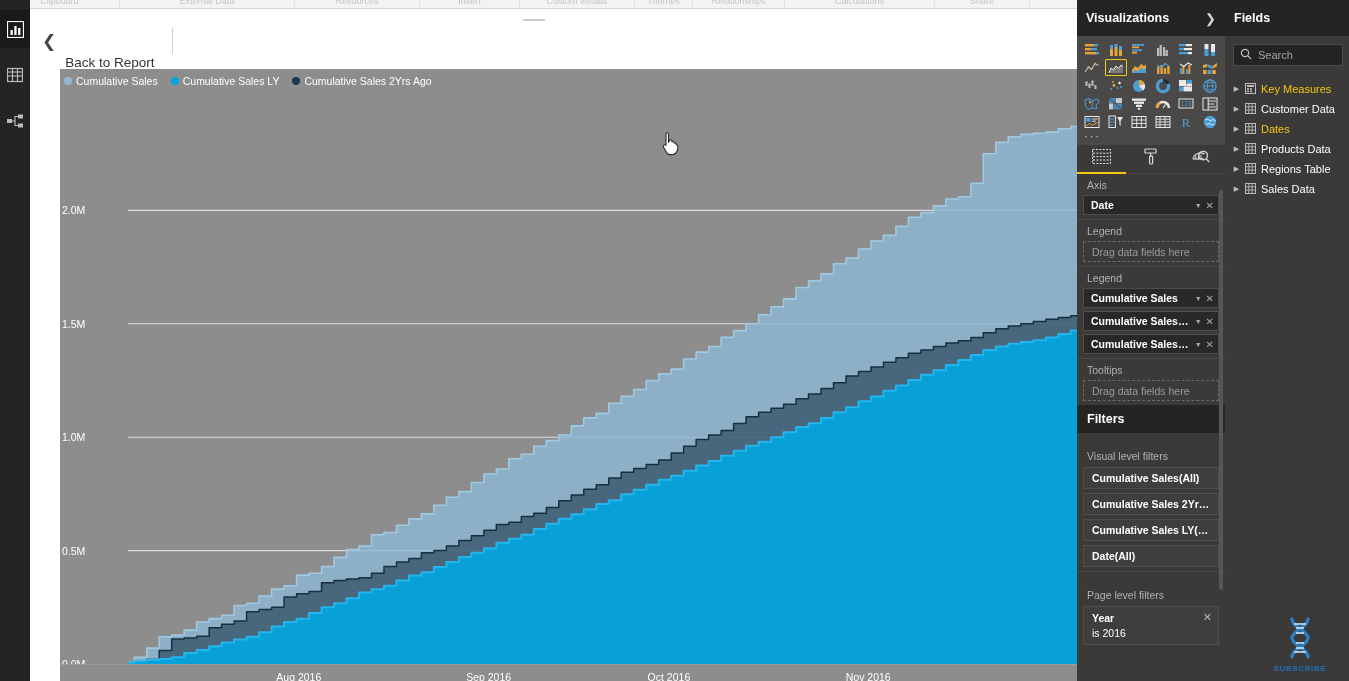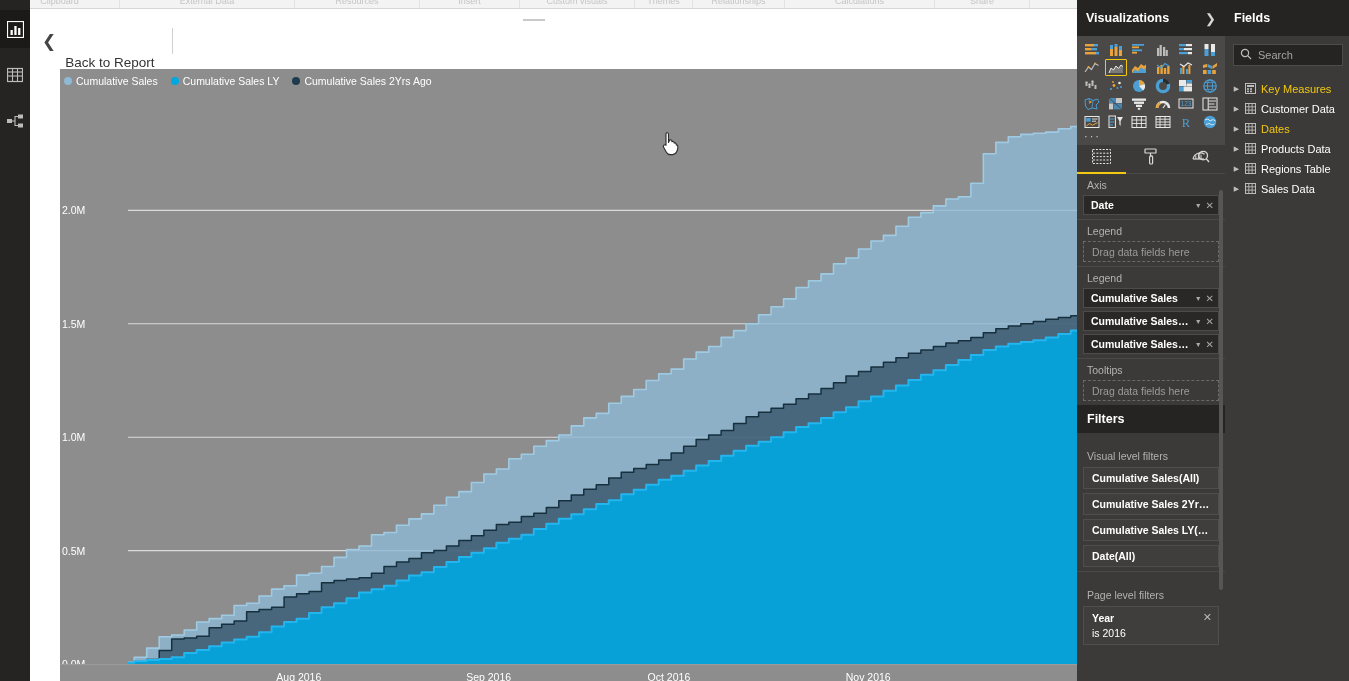--- a/index.html
+++ b/index.html
@@ -848,14 +848,30 @@
               <line x1="0.5" y1="3.8" x2="10.5" y2="3.8" stroke="#bdbcba" stroke-width="0.9"></line>
               <line x1="0.5" y1="7.1" x2="10.5" y2="7.1" stroke="#bdbcba" stroke-width="0.9"></line>
               <line x1="3.8" y1="0.5" x2="3.8" y2="10.5" stroke="#bdbcba" stroke-width="0.9"></line>
               <line x1="7.1" y1="0.5" x2="7.1" y2="10.5" stroke="#bdbcba" stroke-width="0.9"></line>
             </svg></span>
       <span class="nm plain">Sales Data</span>
         </div>
       </div>
   </div>
 
+  <div class="subscribe">
+    <span>
+      <svg width="52" height="50" viewBox="0 0 52 50">
+        <circle cx="26" cy="24" r="23" fill="none" stroke="#3a3938" stroke-width="1"></circle>
+        <path d="M18 5 C18 13 34 17 34 24 C34 31 18 35 18 43" fill="none" stroke="#2b7fc4" stroke-width="3.4" stroke-linecap="round"></path>
+        <path d="M34 5 C34 13 18 17 18 24 C18 31 34 35 34 43" fill="none" stroke="#2b7fc4" stroke-width="3.4" stroke-linecap="round"></path>
+        <line x1="20" y1="10" x2="32" y2="10" stroke="#cfe3f2" stroke-width="1.6"></line>
+        <line x1="22" y1="14" x2="30" y2="14" stroke="#cfe3f2" stroke-width="1.6"></line>
+        <line x1="22" y1="19" x2="30" y2="19" stroke="#cfe3f2" stroke-width="1.6"></line>
+        <line x1="22" y1="29" x2="30" y2="29" stroke="#cfe3f2" stroke-width="1.6"></line>
+        <line x1="22" y1="34" x2="30" y2="34" stroke="#cfe3f2" stroke-width="1.6"></line>
+        <line x1="20" y1="38" x2="32" y2="38" stroke="#cfe3f2" stroke-width="1.6"></line>
+      </svg>
+    </span>
+    <div class="sub-txt">SUBSCRIBE</div>
+  </div>
 
 </div>
 
 </body></html>

